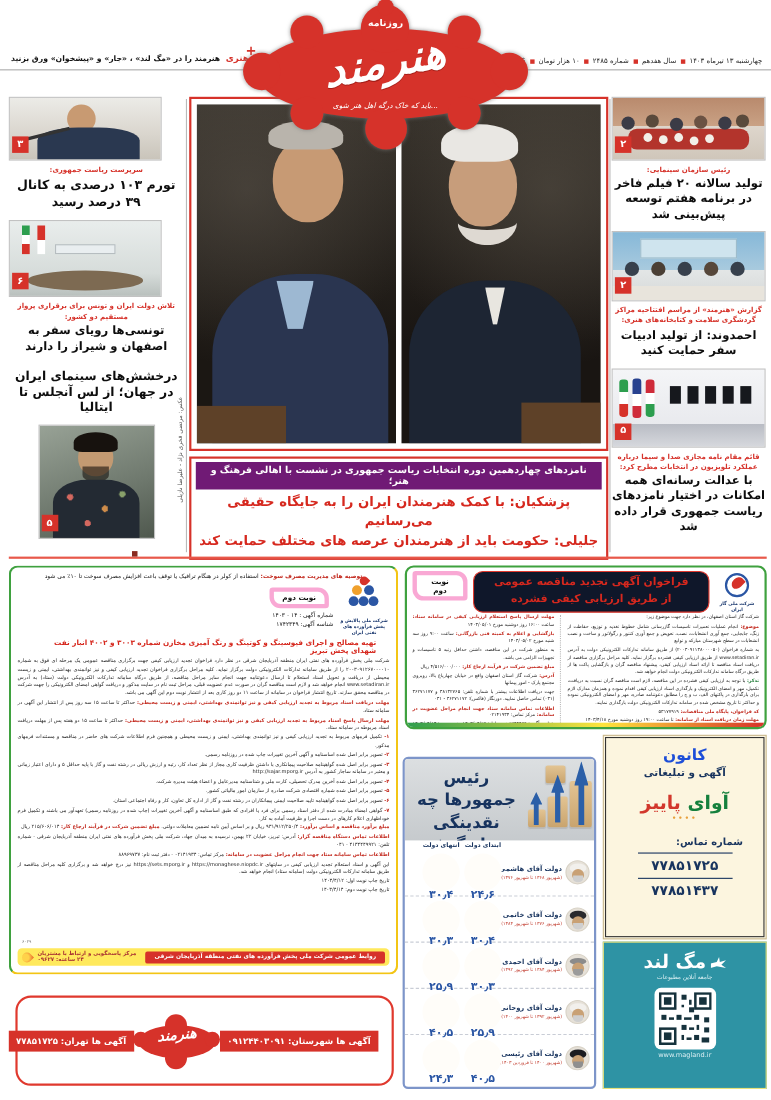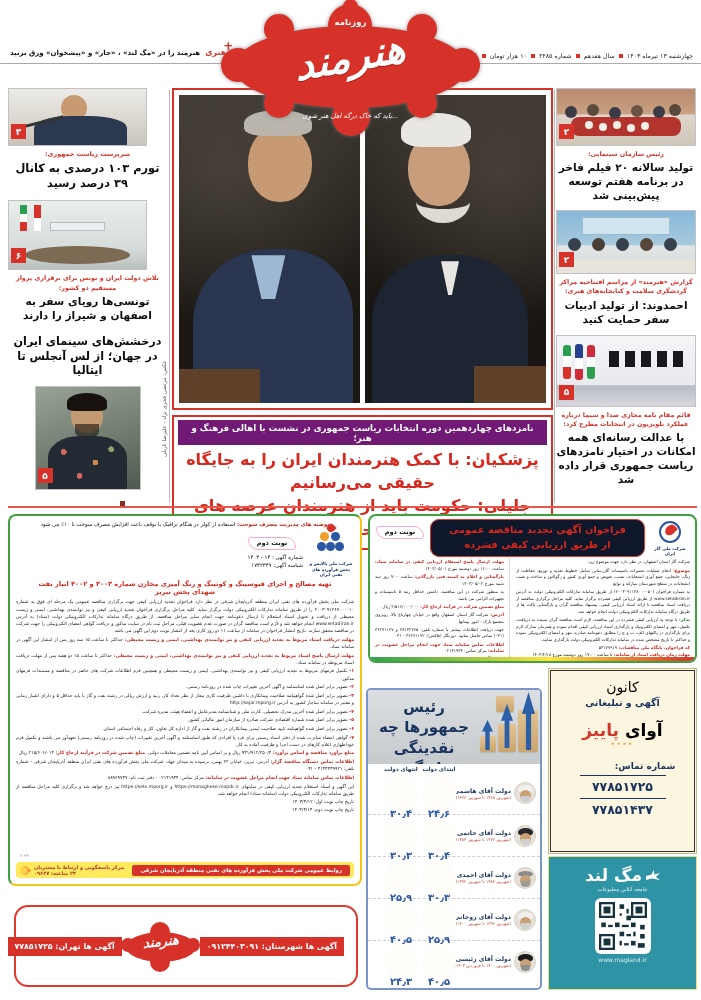--- a/index.html
+++ b/index.html
@@ -14,39 +14,39 @@
   .promo{position:absolute;top:44px;left:8px;display:flex;align-items:flex-end;gap:5px;direction:rtl;z-index:2;background:#fff;padding:0 2px 3px;}
   .promo-red{color:#d6322a;font-weight:bold;font-size:8px;white-space:nowrap;}
   .promo-plus{color:#d6322a;font-weight:bold;font-size:12px;line-height:4px;display:block;text-align:center;}
   .promo-black{color:#111;font-size:7px;font-weight:bold;white-space:nowrap;}
 
   
   .medallion{position:absolute;left:224px;top:4px;width:253px;height:132px;z-index:6;filter:drop-shadow(0 0 2px rgba(120,120,120,.8));}
   .m-c{position:absolute;background:#d6322a;border-radius:50%;}
   .m-rooz{position:absolute;top:13px;left:0;right:0;text-align:center;color:#fff;font-size:8.5px;font-weight:bold;z-index:3;}
   .m-logo{position:absolute;top:30px;left:0;right:0;text-align:center;color:#fff;font-size:40px;font-weight:bold;font-style:italic;transform:skewY(-7deg) rotate(-3deg);z-index:3;text-shadow:0 1px 0 #a51f18;}
-  .m-slogan{position:absolute;top:108px;left:0;right:0;text-align:center;color:#fff;font-size:6.8px;font-style:italic;z-index:3;}
+  .m-slogan{position:absolute;top:88px;left:0;right:0;text-align:center;color:#fff;font-size:6.8px;font-style:italic;z-index:3;}
 
   
   .vline{position:absolute;width:0;border-right:1px solid #b9b9b9;}
   #col-left{position:absolute;left:8px;top:88px;width:159px;}
   #col-right{position:absolute;left:556px;top:88px;width:140px;}
   .ph{position:relative;border:1px solid #c2c2c2;overflow:hidden;background:#d7d7d7;}
   .badge{position:absolute;bottom:6px;left:2px;width:15px;height:15px;background:#d6322a;color:#fff;font-weight:bold;font-size:9px;display:flex;align-items:center;justify-content:center;}
   .kicker{color:#d6322a;font-weight:bold;font-size:6.4px;text-align:center;margin-top:4px;line-height:1.45;}
   .hl{color:#0d0d0d;font-weight:bold;font-size:10.6px;text-align:center;line-height:1.32;margin-top:2px;}
   .credit{position:absolute;left:161px;top:360px;width:10px;height:140px;writing-mode:vertical-rl;transform:rotate(180deg);font-size:5.5px;color:#555;white-space:nowrap;}
 
   
   #center{position:absolute;left:172px;top:88px;width:381px;}
   .photos-frame{border:2px solid #d6322a;background:#fff;height:322px;display:flex;gap:5px;padding:5px;}
   .portrait{flex:1;position:relative;overflow:hidden;}
   .hbox{border:2px solid #d6322a;background:#fff;margin-top:5px;padding:3px 4px 7px;}
   .kbar{background:#701a75;color:#fff;font-weight:bold;font-size:8.6px;text-align:center;padding:2.5px 4px;}
-  .bigred{color:#d6281e;font-weight:bold;font-size:16px;text-align:center;line-height:1.45;margin-top:3px;}
+  .bigred{color:#d6281e;font-weight:bold;font-size:12px;text-align:center;line-height:1.45;margin-top:3px;}
 
   
   .part{position:absolute;}
   .sc-speaker{background:linear-gradient(180deg,#ecebe7,#d9d5cd 60%,#c9c4ba);}
   .sc-meeting1{background:linear-gradient(180deg,#e9edec,#d6dcda 70%,#b9c0bd);}
   .sc-meeting2{background:linear-gradient(180deg,#b98a6d,#c9a184 45%,#ded6cc 46%,#cfc6ba);}
   .sc-panel{background:linear-gradient(180deg,#86b8d8,#a8cade 55%,#e3e6e6 56%,#d5d8d8);}
   .sc-gallery{background:linear-gradient(180deg,#f4f5f7,#e9eaee 70%,#b9bcc4 71%,#d6d8dd);}
   .sc-actor{background:linear-gradient(160deg,#98a296,#6e786d 60%,#4f584e);}
   .pt-jalili{background:radial-gradient(circle at 75% 25%,#57504694,transparent 60%),linear-gradient(180deg,#37322b,#191512 70%);}
@@ -64,23 +64,23 @@
   .tip{font-size:5.4px;text-align:center;color:#111;line-height:1.5;}
   .tip .lead{color:#c2271c;font-weight:bold;}
   .adhead{display:flex;align-items:flex-start;gap:5px;margin-top:2px;}
   .ylw{flex:1;background:#0f172a;border:1.5px solid #e0392e;border-radius:9px;padding:3px 4px 4px;text-align:center;}
   .ylw .t1{color:#d6281e;font-weight:bold;font-size:10.5px;line-height:1.5;}
   .logo-col{width:46px;text-align:center;flex:none;}
   .droplogo{width:30px;height:30px;margin:0 auto;position:relative;}
   .droplogo i{position:absolute;border-radius:50%;}
   .logo-cap{font-size:4.2px;color:#15336b;font-weight:bold;line-height:1.3;margin-top:1px;}
   .tag-col{width:62px;flex:none;text-align:center;}
-  .nobat{display:inline-block;border:1px solid #f9a8d4;border-radius:3px 10px 3px 10px;padding:1.5px 8px;font-size:6.6px;font-weight:bold;color:#111;background:#fff;}
+  .nobat{display:inline-block;border:4px solid #f9a8d4;border-radius:3px 10px 3px 10px;padding:1.5px 8px;font-size:6.6px;font-weight:bold;color:#111;background:#fff;}
   .tagline2{font-size:5.4px;color:#111;margin-top:3px;text-align:right;line-height:1.6;}
-  .subject{color:#d6281e;font-weight:bold;font-size:6.6px;text-align:center;margin:3px 12px 2px;}
+  .subject{color:#d6281e;font-weight:bold;font-size:6.6px;text-align:right;margin:3px 12px 2px;}
   .body-sm{font-size:4.6px;color:#222;text-align:justify;line-height:1.56;}
   .body-sm p{margin:0 0 1.5px;}
   .body-sm .lead{color:#c2271c;font-weight:bold;}
   .body-sm .num{color:#c2271c;font-weight:bold;}
   .prrow{position:absolute;left:6px;right:6px;bottom:6px;display:flex;align-items:center;gap:5px;background:#ffe95c;border-radius:4px;padding:2px 4px;}
   .prbox{background:#d6322a;color:#fff;font-size:5.4px;font-weight:bold;padding:2.5px 8px;border-radius:2px;white-space:nowrap;}
   .callcc{font-size:5px;color:#a33;font-weight:bold;flex:1;text-align:left;}
   .flame{width:9px;height:9px;border-radius:50% 0 50% 50%;background:radial-gradient(circle at 40% 60%,#ffd24a 40%,#e8622a);transform:rotate(45deg);flex:none;}
   .arch{font-size:4px;color:#777;position:absolute;bottom:26px;left:10px;}
 
@@ -110,24 +110,24 @@
   .av .beard{position:absolute;left:6px;top:13px;width:9px;height:6px;border-radius:0 0 50% 50%;background:#cfcfcf;}
   .who{width:56px;flex:none;padding:0 3px;text-align:right;}
   .pname{color:#17335e;font-weight:bold;font-size:6.2px;white-space:nowrap;}
   .pperiod{color:#c0392b;font-size:4.2px;margin-top:1px;white-space:nowrap;}
   .circ{width:34px;height:34px;flex:none;margin:0 2px;border:1.5px dashed #dcaederaa;border-color:#dcae8e;border-radius:50%;background:#fffdf9;display:flex;flex-direction:column;align-items:center;justify-content:center;}
   .circ .val{color:#2b56a4;font-weight:bold;font-size:10px;line-height:1;margin-top:48px;}
   .circ .unit{color:#999;font-size:3.8px;margin-top:1.5px;}
 
   
   #kanoon{position:absolute;left:548px;top:668px;width:149px;height:186px;background:#fcf5df;border:1px solid #c9b98f;outline:1px solid #333;outline-offset:-3px;text-align:center;padding-top:10px;}
-  .kn1{color:#000000;font-weight:normal;font-size:14px;}
+  .kn1{color:#1d4ed8;font-weight:bold;font-size:14px;}
   .kn2{color:#17335e;font-weight:bold;font-size:9.5px;margin-top:2px;}
   .brand{margin-top:12px;font-weight:bold;font-size:17px;}
-  .brand .b1{color:#000000;}
+  .brand .b1{color:#15803d;}
   .brand .b2{color:#d2372c;}
   .dots{font-size:6px;color:#e8a03c;letter-spacing:2px;}
   .phl{color:#17335e;font-weight:bold;font-size:9px;margin-top:14px;margin-left:45px;}
   .phn{color:#17335e;font-weight:bold;font-size:12.5px;letter-spacing:1px;border-top:1px solid #17335e;width:86px;margin:4px auto 0;padding-top:3px;}
 
   #magland{position:absolute;left:548px;top:856px;width:149px;height:134px;background:#2e93a4;border:1px solid #e8e27a;text-align:center;color:#fff;padding-top:8px;}
   .mg-row{display:flex;align-items:center;justify-content:center;gap:4px;}
   .mg-brand{font-weight:bold;font-size:17px;color:#fff;}
   .mg-bird{width:14px;height:10px;background:#fff;clip-path:polygon(0 60%,40% 45%,55% 0,60% 45%,100% 30%,70% 70%,100% 100%,40% 85%,0 100%);}
   .mg-sub{font-size:5.4px;color:#dff2f5;margin-top:1px;}

